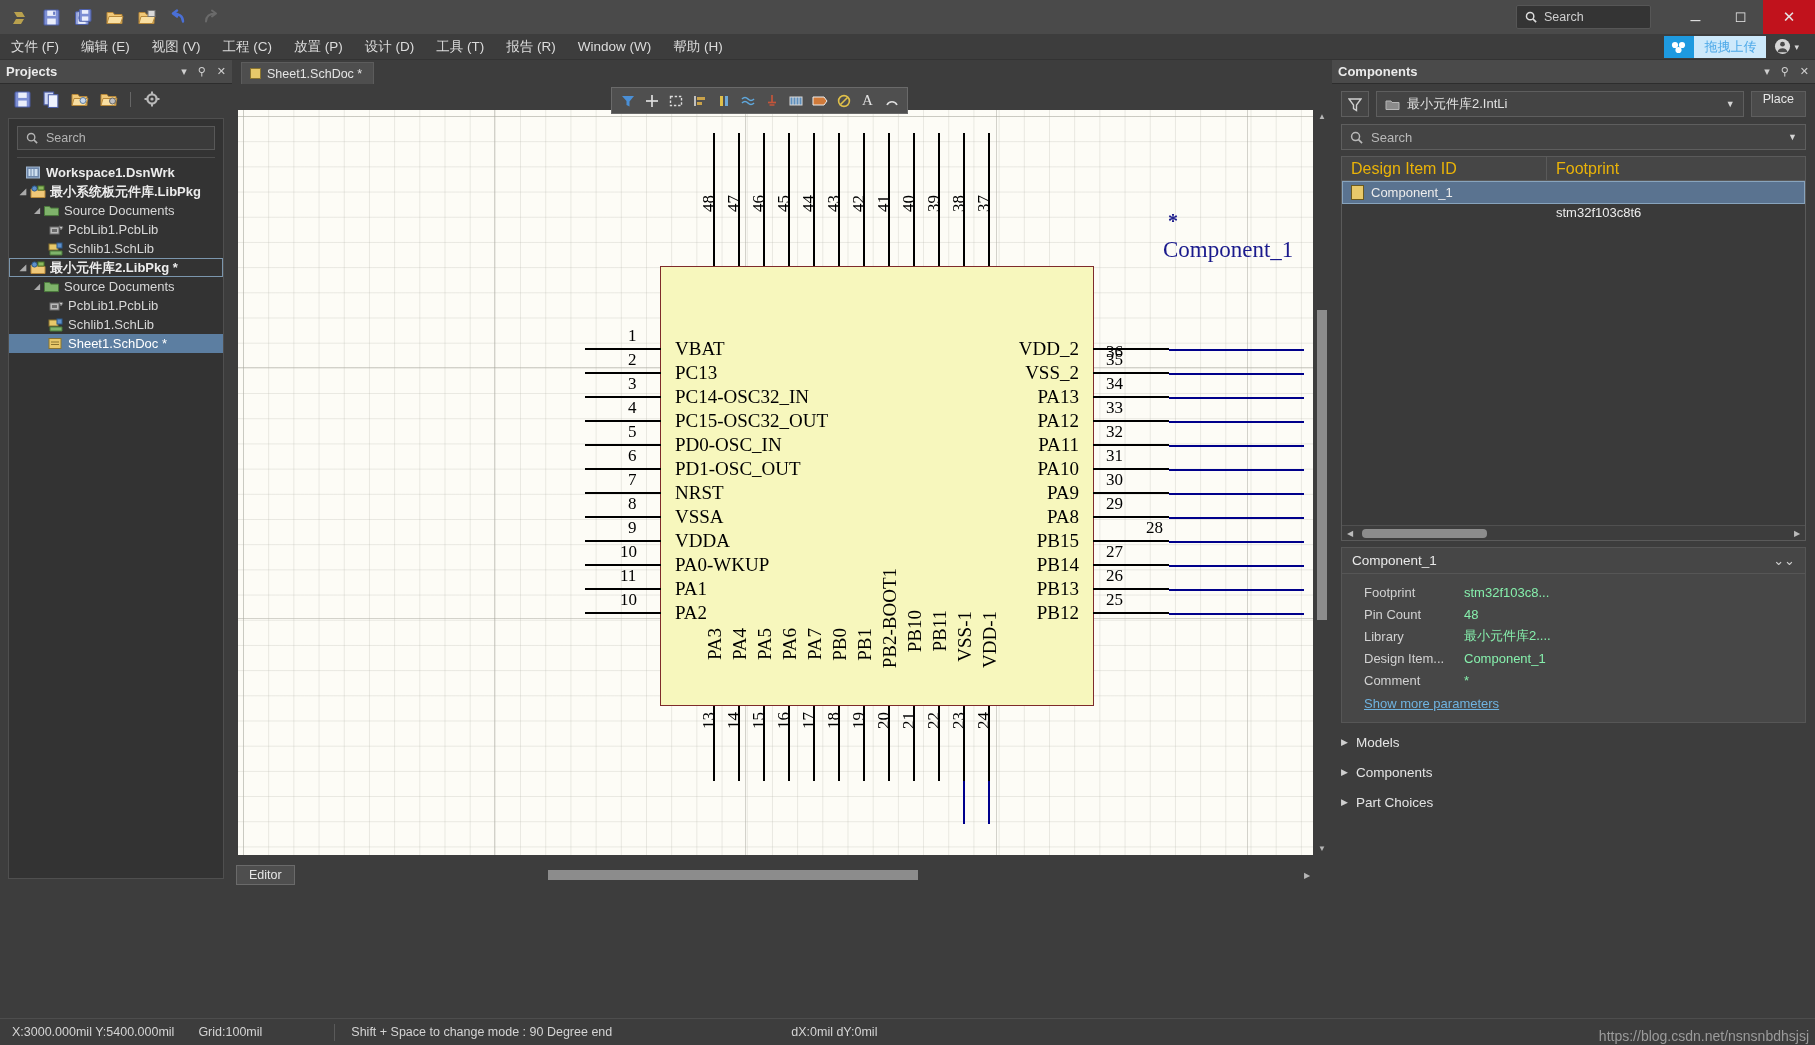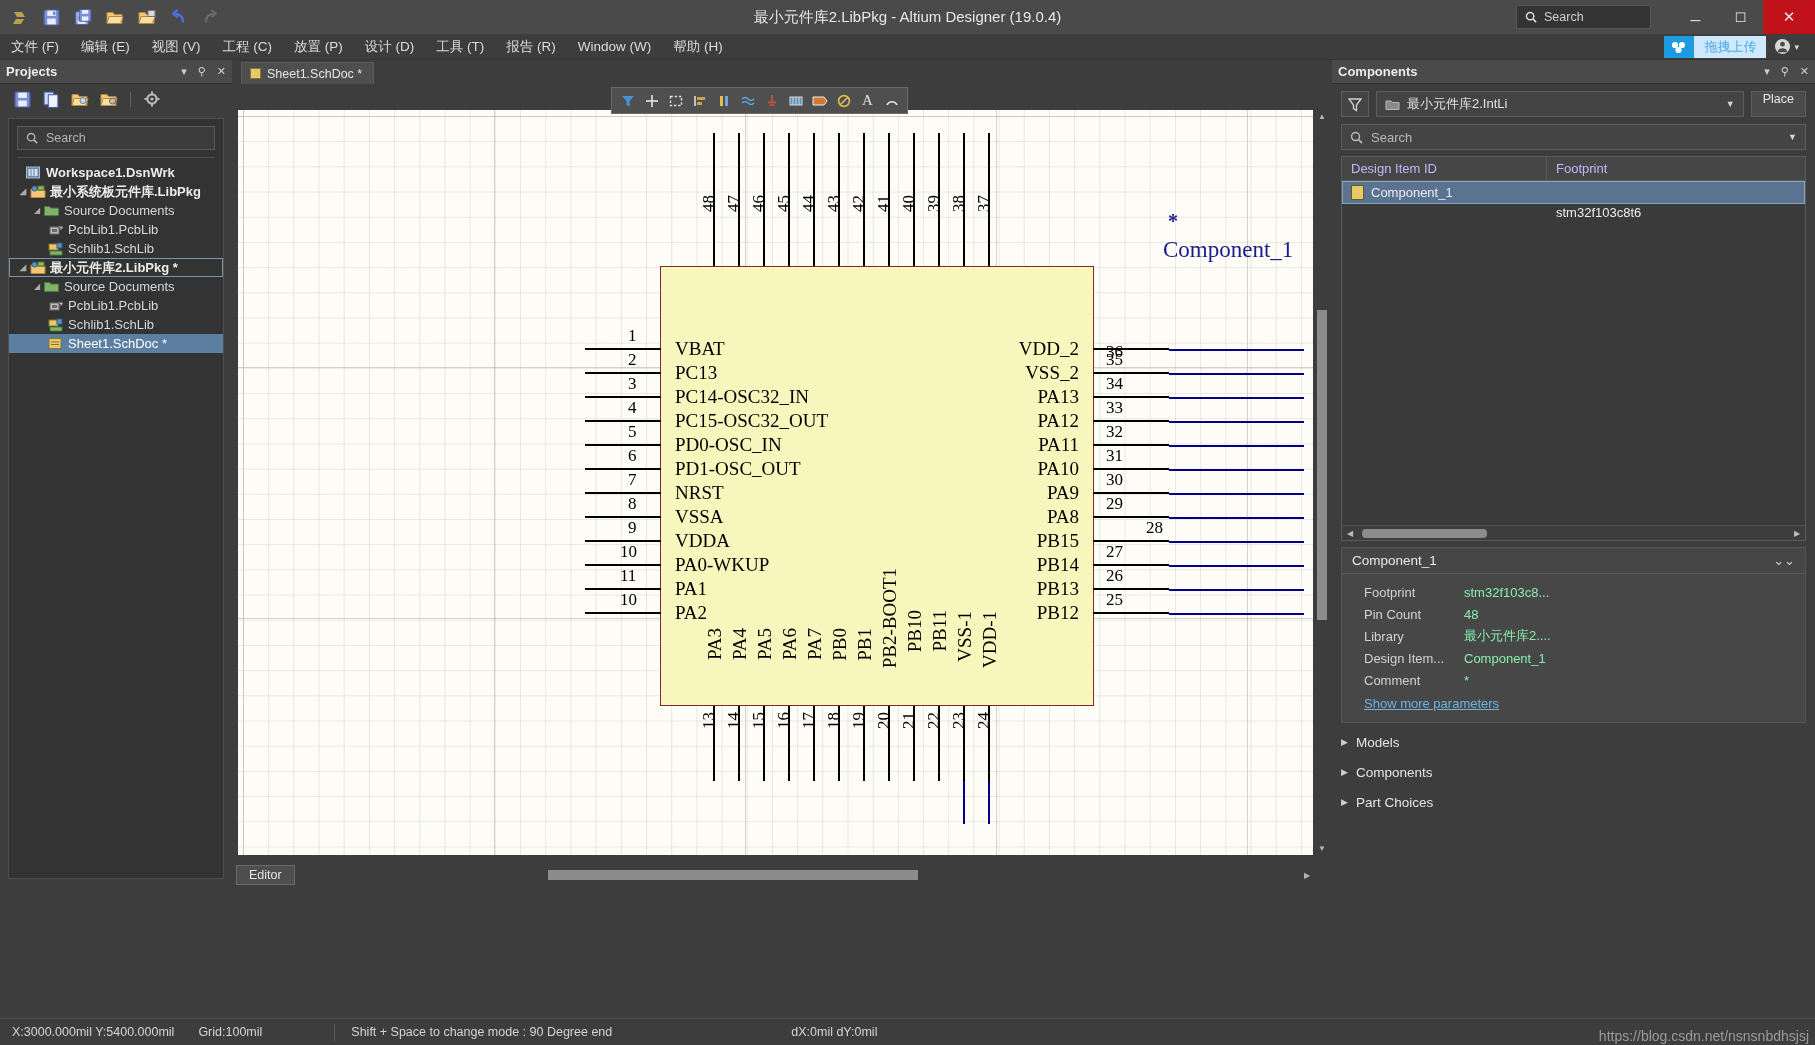--- a/index.html
+++ b/index.html
@@ -215,21 +215,21 @@
     height:26px; background:#4b4b4b; border:1px solid #5e5e5e; color:#e6e6e6;
     font-size:12.5px; padding:0 11px; cursor:pointer;
   }
   .rp-search {
     margin:2px 9px 6px 9px; height:26px; background:#444; border:1px solid #5e5e5e;
     display:flex; align-items:center; gap:8px; padding:0 8px; cursor:text;
   }
   .rp-search .ph { color:#b9b9b9; font-size:13px; flex:1; }
   .grid-wrap { margin:0 9px; border:1px solid #5a5a5a; background:#3a3a3a; height:385px; display:flex; flex-direction:column;}
   .grid-head { display:flex; height:24px; background:#464646; border-bottom:1px solid #5a5a5a; }
-  .gh { color:#c4b5fd; font-size:13px; display:flex; align-items:center; padding:0 9px; }
+  .gh { color:#eab308; font-size:16px; display:flex; align-items:center; padding:0 9px; }
   .gh.c1 { width:205px; border-right:1px solid #5a5a5a; }
   .gh.c2 { flex:1; }
   .grid-row { display:flex; height:23px; align-items:center; cursor:pointer; }
   .grid-row.sel { background:#5a7390; outline:1px solid #88a4bd; outline-offset:-1px; }
   .gc { color:#ececec; font-size:13px; display:flex; align-items:center; gap:7px; padding:0 9px; }
   .gc.c1 { width:205px; }
   .gc.c2 { flex:1;margin-top:39px; }
   .chip-ico { width:13px; height:15px; background:#e8c96a; border:1px solid #6c5a1d; display:inline-block; position:relative; }
   .grid-hscroll { margin-top:auto; height:15px; background:#3d3d3d; position:relative; border-top:1px solid #505050;}
   .grid-hscroll .lft,.grid-hscroll .rgt { position:absolute; top:0; width:14px; height:14px; color:#bbb; font-size:8px; display:flex; align-items:center; justify-content:center; cursor:pointer;}
@@ -312,21 +312,20 @@
       <svg width="20" height="17" viewBox="0 0 20 16">
           <path d="M14 12 C14 6 9 4 4 4 M4 4 l4 -3 M4 4 l4 3" stroke="#4a6fd6" stroke-width="2.4" fill="none" stroke-linecap="round"></path>
         </svg>
     </div>
     <div class="qat-btn">
       <svg width="20" height="17" viewBox="0 0 20 16">
           <path d="M5 12 C5 6 10 4 15 4 M15 4 l-4 -3 M15 4 l-4 3" stroke="#6a6a6a" stroke-width="2" fill="none" stroke-linecap="round"></path>
         </svg>
     </div>
   </div>
-  <div class="title-text">最小元件库2.LibPkg - Altium Designer (19.0.4)</div>
   <div class="tb-right">
     <div class="search-box">
       <svg width="12" height="12" viewBox="0 0 14 14">
           <circle cx="6" cy="6" r="4.3" stroke="#dcdcdc" stroke-width="1.7" fill="none"></circle>
           <line x1="9.2" y1="9.2" x2="13" y2="13" stroke="#dcdcdc" stroke-width="1.9"></line>
         </svg>
       <span class="ph">Search</span>
     </div>
     <div class="wbtn">
         <span style="margin-top:-8px;font-size:17px;">_</span>

